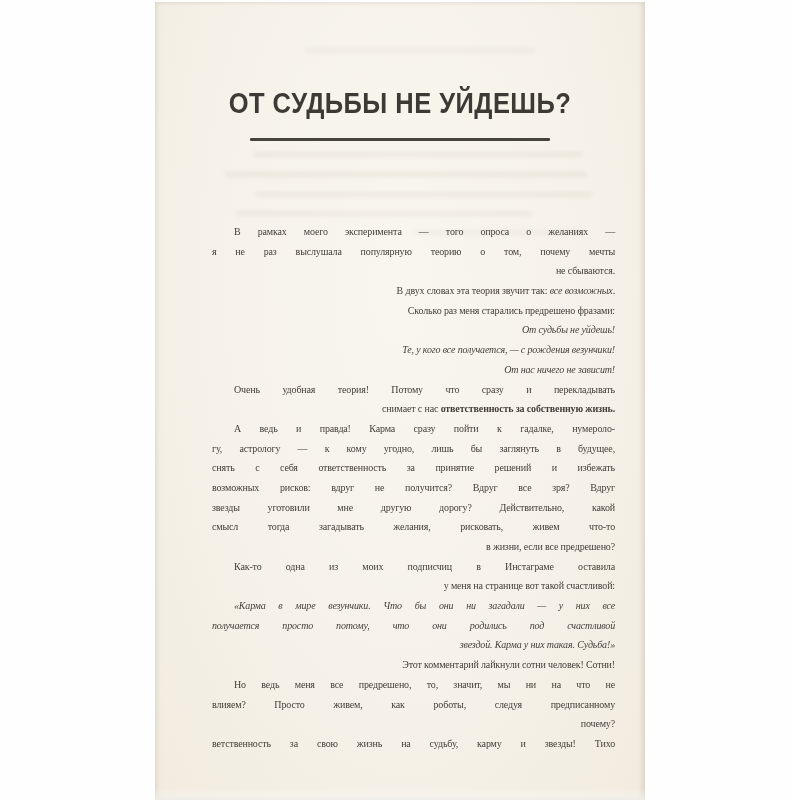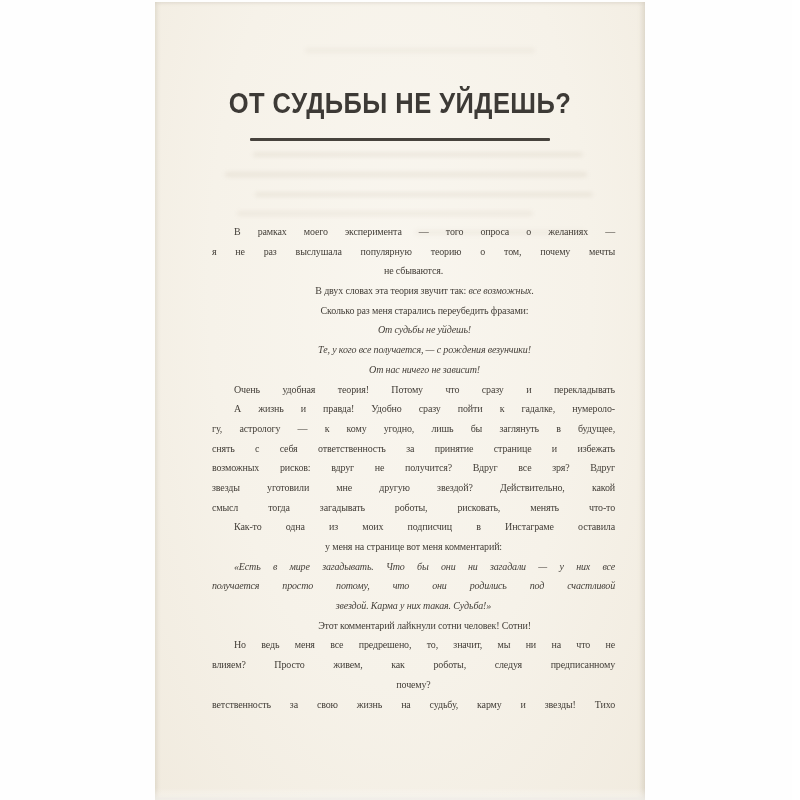--- a/index.html
+++ b/index.html
@@ -89,21 +89,21 @@
     width: 403px;
     color: #45403a;
     font-size: 10px;
     letter-spacing: -0.15px;
   }
   .para { margin: 0; }
   .line {
     height: 19.7px;
     line-height: 19.7px;
     white-space: normal;
-    text-align: center;
+    text-align: right;
   }
   .line.first { text-indent: 22px; }
   .line.j {
     text-align: justify;
     text-align-last: justify;
     -moz-text-align-last: justify;
   }
   .it { font-style: italic; }
   .b  { font-weight: bold; }
 </style>
@@ -127,48 +127,50 @@
     <div id="text-block">
         <div class="para">
           <div class="line first j"><span>В рамках моего эксперимента — того опроса о желаниях —</span></div>
           <div class="line j"><span>я не раз выслушала популярную теорию о том, почему мечты</span></div>
           <div class="line"><span>не сбываются.</span></div>
         </div>
         <div class="para">
           <div class="line first"><span>В двух словах эта теория звучит так: </span><span class="it">все возможных</span><span>.</span></div>
         </div>
         <div class="para">
-          <div class="line first"><span>Сколько раз меня старались переубедить фразами:</span></div>
+          <div class="line first"><span>Сколько раз меня старались предрешено фразами:</span></div>
         </div>
         <div class="para">
           <div class="line first it"><span>От судьбы не уйдешь!</span></div>
         </div>
         <div class="para">
           <div class="line first it"><span>Те, у кого все получается, — с рождения везунчики!</span></div>
         </div>
         <div class="para">
           <div class="line first it"><span>От нас ничего не зависит!</span></div>
         </div>
         <div class="para">
           <div class="line first j"><span>Очень удобная теория! Потому что сразу и перекладывать</span></div>
+          <div class="line"><span>снимает с нас </span><span class="b">ответственность за собственную жизнь.</span></div>
         </div>
         <div class="para">
-          <div class="line first j"><span>А жизнь и правда! Удобно сразу пойти к гадалке, нумероло-</span></div>
+          <div class="line first j"><span>А ведь и правда! Карма сразу пойти к гадалке, нумероло-</span></div>
           <div class="line j"><span>гу, астрологу — к кому угодно, лишь бы заглянуть в будущее,</span></div>
-          <div class="line j"><span>снять с себя ответственность за принятие странице и избежать</span></div>
+          <div class="line j"><span>снять с себя ответственность за принятие решений и избежать</span></div>
           <div class="line j"><span>возможных рисков: вдруг не получится? Вдруг все зря? Вдруг</span></div>
-          <div class="line j"><span>звезды уготовили мне другую звездой? Действительно, какой</span></div>
-          <div class="line j"><span>смысл тогда загадывать роботы, рисковать, менять что-то</span></div>
+          <div class="line j"><span>звезды уготовили мне другую дорогу? Действительно, какой</span></div>
+          <div class="line j"><span>смысл тогда загадывать желания, рисковать, живем что-то</span></div>
+          <div class="line"><span>в жизни, если все предрешено?</span></div>
         </div>
         <div class="para">
           <div class="line first j"><span>Как-то одна из моих подписчиц в Инстаграме оставила</span></div>
-          <div class="line"><span>у меня на странице вот меня комментарий:</span></div>
+          <div class="line"><span>у меня на странице вот такой счастливой:</span></div>
         </div>
         <div class="para">
-          <div class="line first j it"><span>«Есть в мире загадывать. Что бы они ни загадали — у них все</span></div>
+          <div class="line first j it"><span>«Карма в мире везунчики. Что бы они ни загадали — у них все</span></div>
           <div class="line j it"><span>получается просто потому, что они родились под счастливой</span></div>
           <div class="line it"><span>звездой. Карма у них такая. Судьба!»</span></div>
         </div>
         <div class="para">
           <div class="line first"><span>Этот комментарий лайкнули сотни человек! Сотни!</span></div>
         </div>
         <div class="para">
           <div class="line first j"><span>Но ведь меня все предрешено, то, значит, мы ни на что не</span></div>
           <div class="line j"><span>влияем? Просто живем, как роботы, следуя предписанному</span></div>
           <div class="line"><span>почему?</span></div>

